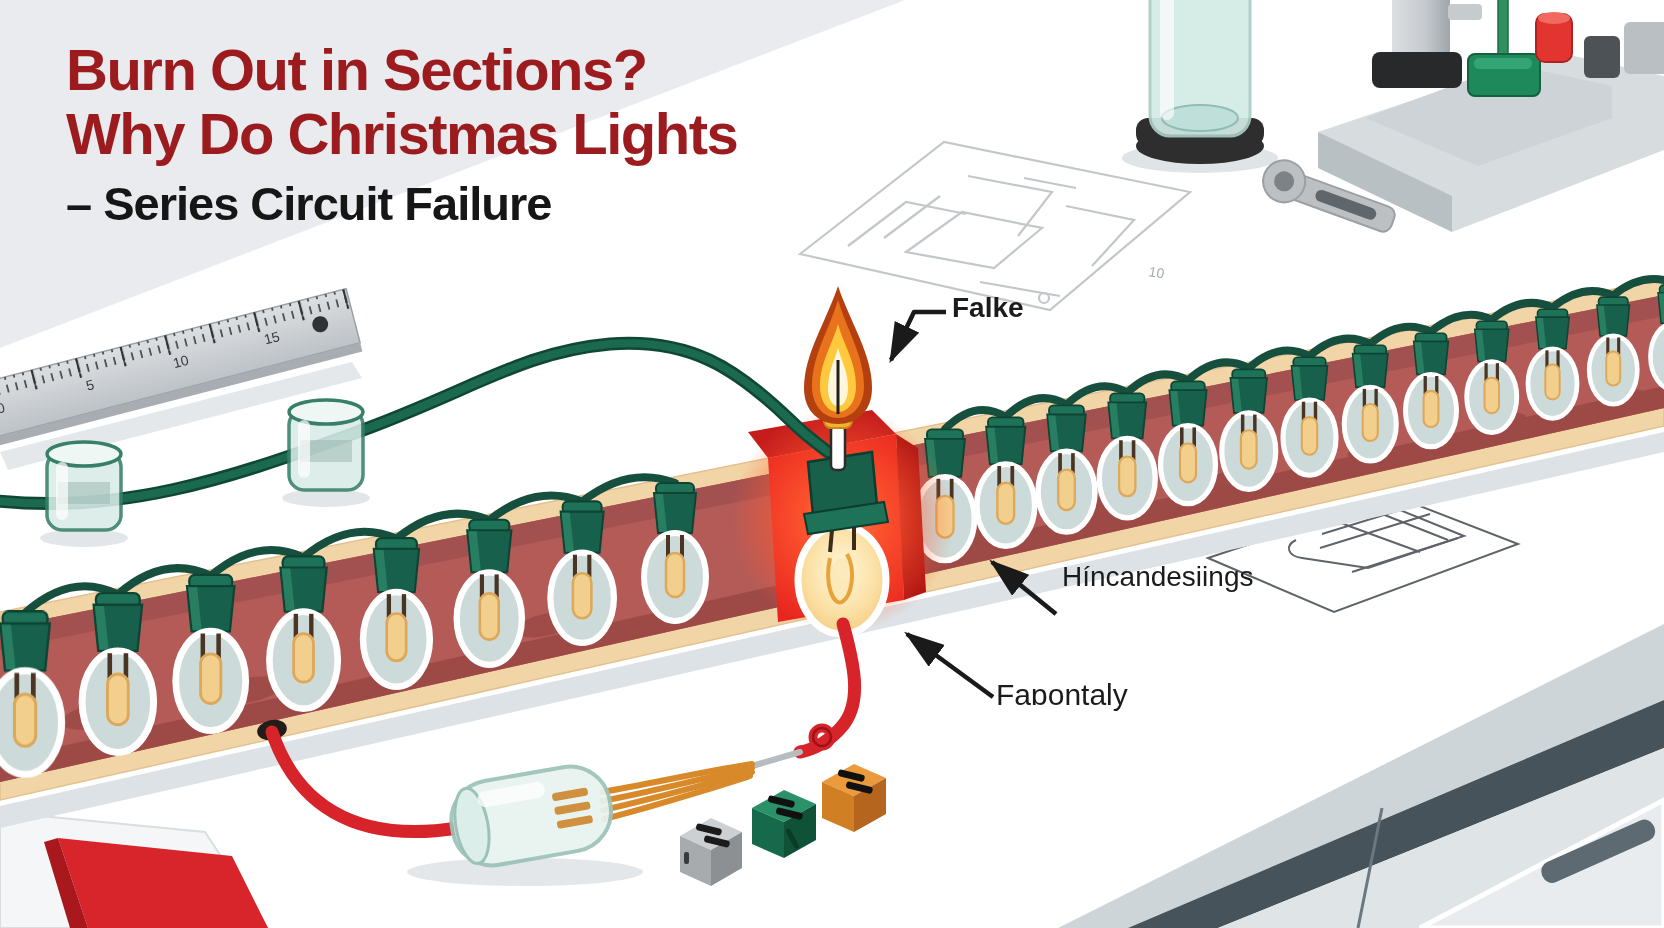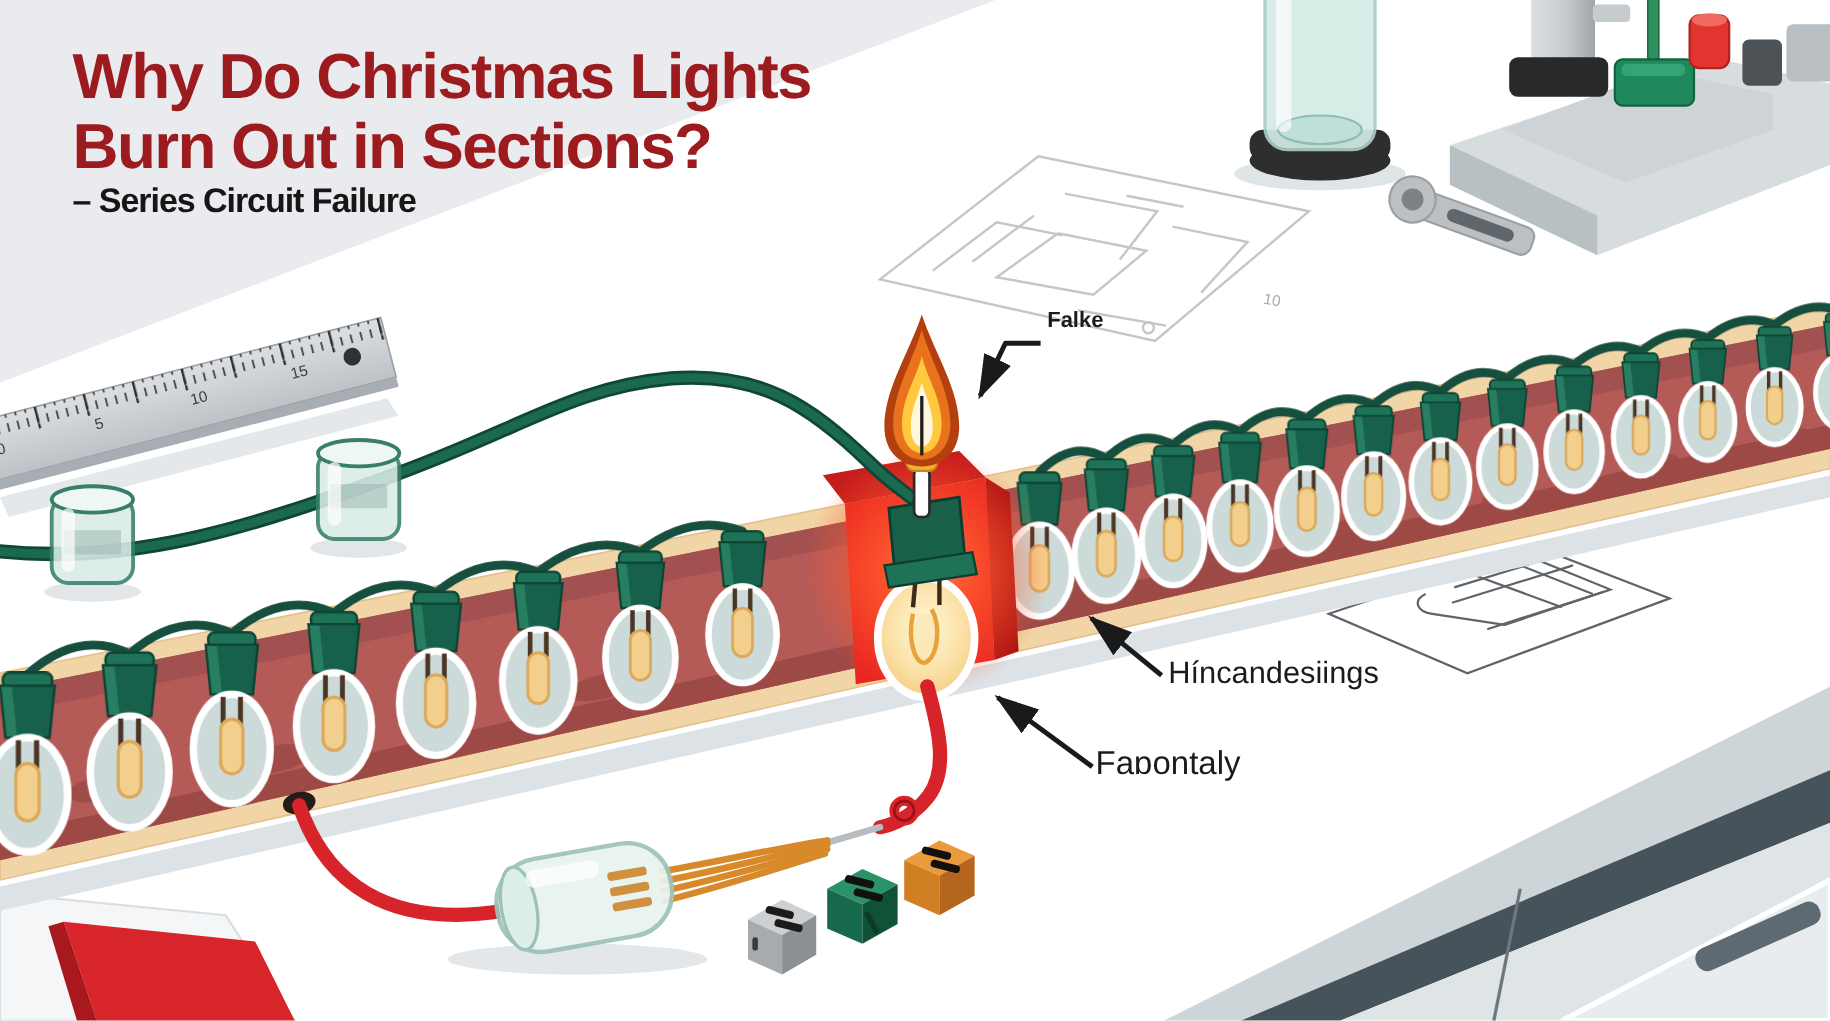--- a/index.html
+++ b/index.html
@@ -1,24 +1,24 @@
 <!DOCTYPE html>
 <html><head>
 <meta charset="utf-8">
 <style>
   html,body{margin:0;padding:0;background:#fff;}
   .stage{position:relative;width:1664px;height:928px;overflow:hidden;background:#ffffff;
          font-family:"Liberation Sans",sans-serif;}
   .stage svg{position:absolute;left:0;top:0;}
   .title{position:absolute;left:66px;top:38px;color:#9b1b1e;font-weight:bold;
          font-size:58px;line-height:1.10;letter-spacing:-1.5px;white-space:nowrap;}
-  .title .sub{color:#161616;font-size:31px;letter-spacing:-1px;}
+  .title .sub{color:#161616;font-size:47px;margin-top:12px;letter-spacing:-1px;}
   .callout{position:absolute;color:#1b1b1b;font-weight:bold;white-space:nowrap;}
-  #callout-flame{left:952px;top:280px;font-size:20px;}
-  #callout-string{left:1062px;top:596px;font-size:28px;font-weight:normal;}
+  #callout-flame{left:952px;top:292px;font-size:28px;}
+  #callout-string{left:1062px;top:561px;font-size:28px;font-weight:normal;}
   #callout-section{left:996px;top:678px;font-size:30px;font-weight:normal;text-align:right;}
   .string-wire{fill:none;stroke:#174f3e;stroke-width:8;stroke-linecap:round;}
   .arrow{stroke:#1a1a1a;stroke-width:4.5;fill:none;stroke-linejoin:round;}
   .schem-top{stroke:#c3c7ca;stroke-width:2.2;fill:none;}
   .schem-bot{stroke:#5f646a;stroke-width:2;fill:none;}
   .schem-note{font-size:13px;fill:#4c5054;stroke:none;}
   .ruler-num{font-size:14px;fill:#3a3d40;}
 </style>
 </head>
 <body>
@@ -304,22 +304,22 @@
   </g>
 
   <g>
     <path class="arrow" d="M946,312 L914,312 L891,360" marker-end="url(#ah)"></path>
     <path class="arrow" d="M1056,614 L992,562" marker-end="url(#ah)"></path>
     <path class="arrow" d="M993,697 L907,634" marker-end="url(#ah)"></path>
   </g>
 </svg>
 
   <div class="title">
+    <div>Burn Out in Sections?</div>
     <div>Why Do Christmas Lights</div>
-    <div>Burn Out in Sections?</div>
     <div class="sub">– Series Circuit Failure</div>
   </div>
 
   <div class="callout" id="callout-flame">Falke</div>
   <div class="callout" id="callout-string">Híncandesiings</div>
   <div class="callout" id="callout-section">Faɒontaly</div>
 
 </div>
 
 </body></html>

